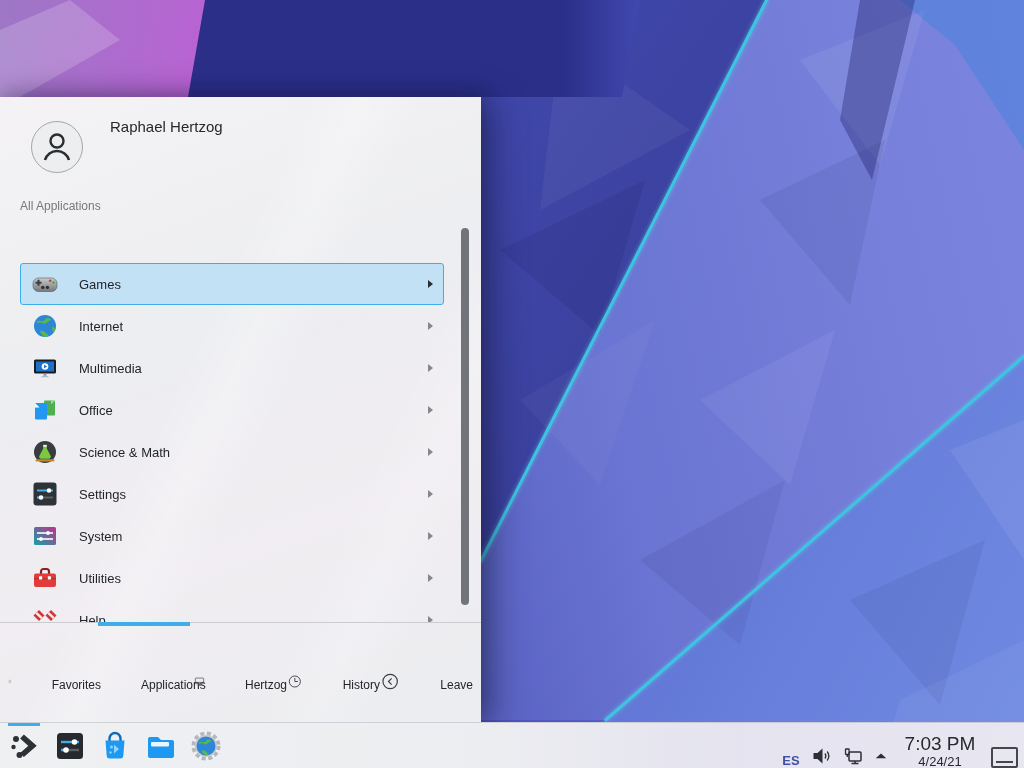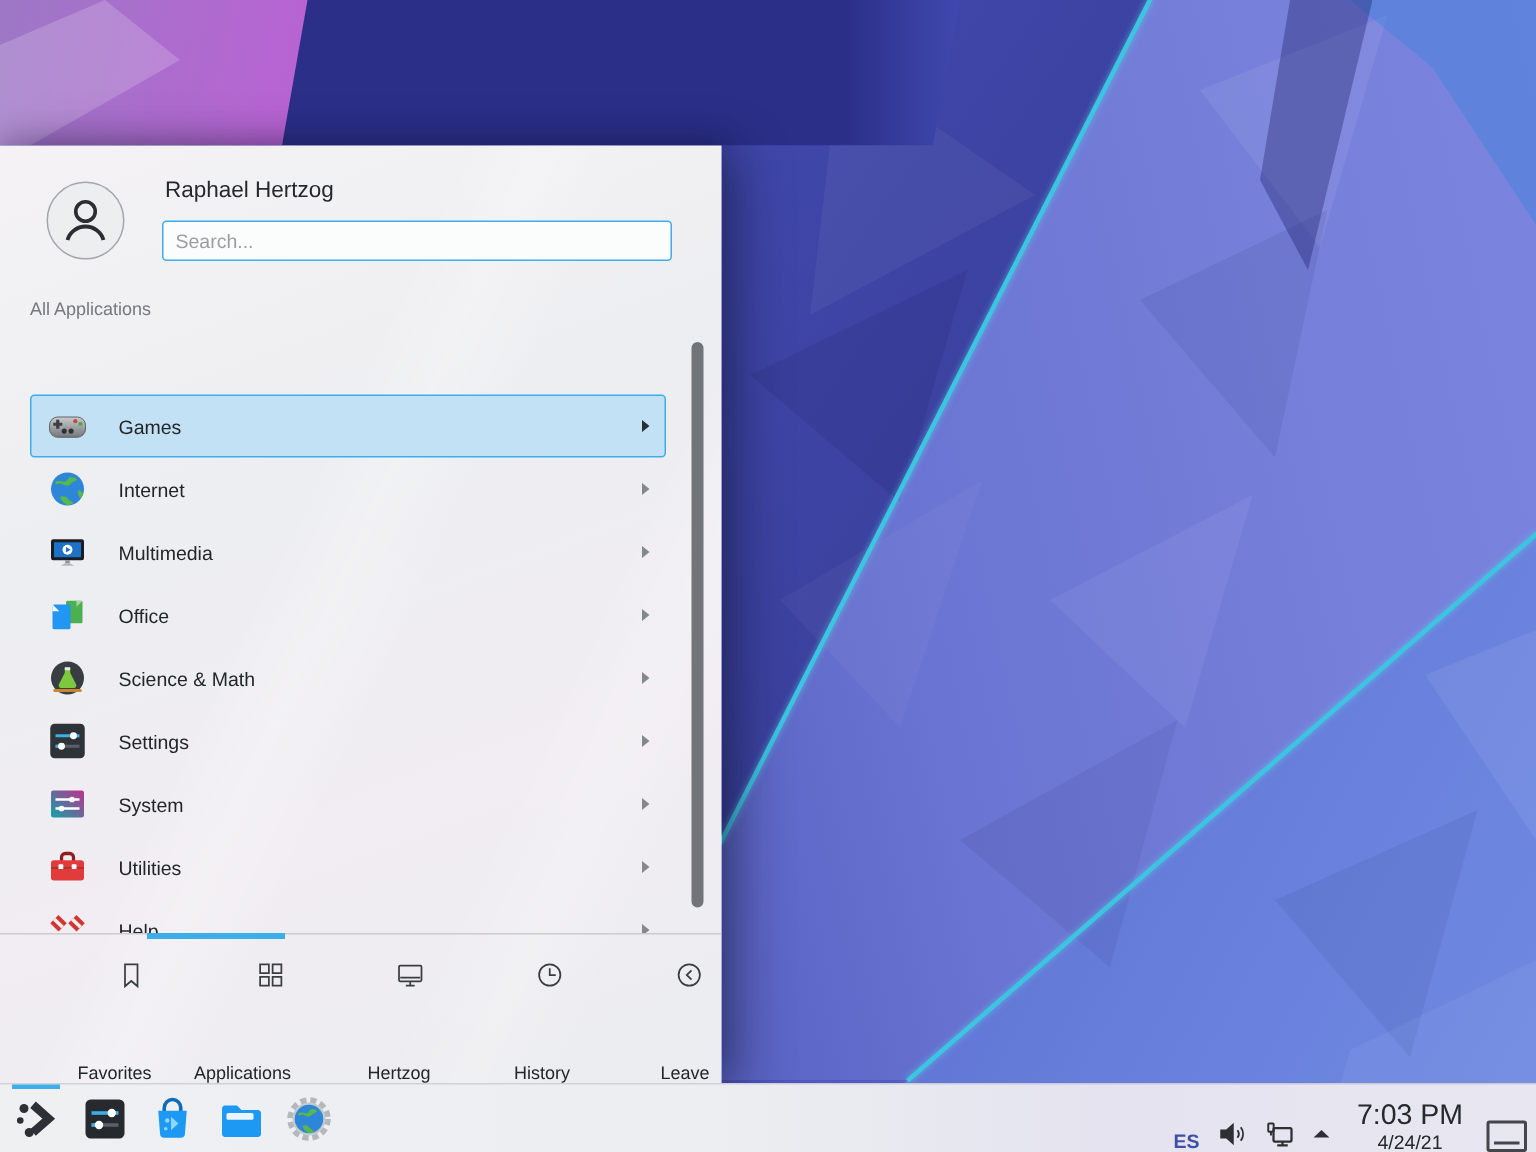--- a/index.html
+++ b/index.html
@@ -61,21 +61,21 @@
   .menu-row .cat-icon { width:28px; height:28px; margin-left:10px; flex:none; display:flex; }
   .menu-row .cat-label { margin-left:20px; font-size:13px; color:#232629; }
   .arrow { margin-left:auto; margin-right:10px; width:0; height:0;
     border-top:4px solid transparent; border-bottom:4px solid transparent; border-left:5px solid #84888c; }
   .menu-row.highlighted .arrow { border-left-color:#2b2e31; }
 
   .scrollbar { position:absolute; left:461px; top:131px; width:8px; height:377px; background:#71757a; border-radius:4px; }
 
   .tabbar { position:absolute; left:0; bottom:0; width:100%; height:100px; border-top:1px solid #cbccce; display:flex; padding-left:8px; }
   .tab-indicator { position:absolute; left:98px; top:-1px; width:92px; height:4px; background:#3daee9; }
-  .tab { width:93px; display:flex; flex-direction:column; align-items:flex-end; padding-top:17px;gap:40px; }
+  .tab { width:93px; display:flex; align-items:center; padding-top:17px;gap:40px; }
   .tab-icon { width:27px; height:27px; }
   .tab-label { margin-top:8px; font-size:12px; color:#232629; }
 
   
   .taskbar { position:absolute; left:0; bottom:0; width:1024px; height:46px;
     background:linear-gradient(90deg,#eef0f2 0%,#edeef1 45%,#e4e3ef 72%,#e8e6f1 100%);
     border-top:1px solid rgba(120,120,140,0.25); }
   .task-app { position:absolute; top:7px; width:32px; height:32px; display:flex; }
   .active-line { position:absolute; left:8px; top:0; width:32px; height:3px; background:#3daee9; }
   .tray { position:absolute; right:0; top:0; height:100%; display:flex; align-items:flex-end; padding-right:6px; }
@@ -117,21 +117,20 @@
   </div>
 
   <div class="launcher">
     <div class="avatar">
       <svg width="40" height="40" viewBox="0 0 40 40">
         <circle cx="20" cy="14" r="6.5" fill="none" stroke="#2b2e31" stroke-width="2.4"></circle>
         <path d="M8 33a12.5 12.5 0 0124 0" fill="none" stroke="#2b2e31" stroke-width="2.6"></path>
       </svg>
     </div>
     <div class="user-name">Raphael Hertzog</div>
-    <input class="search-input" type="text" placeholder="Search..." style="">
     <div class="section-label">All Applications</div>
 
     <div class="menu-list">
 
       <div class="menu-row highlighted">
         <span class="cat-icon">
           <svg viewBox="0 0 28 28" width="28" height="28">
             <defs>
                 <linearGradient id="gp1" x1="0" y1="0" x2="0" y2="1">
               <stop offset="0" stop-color="#c9cbcd"></stop>

